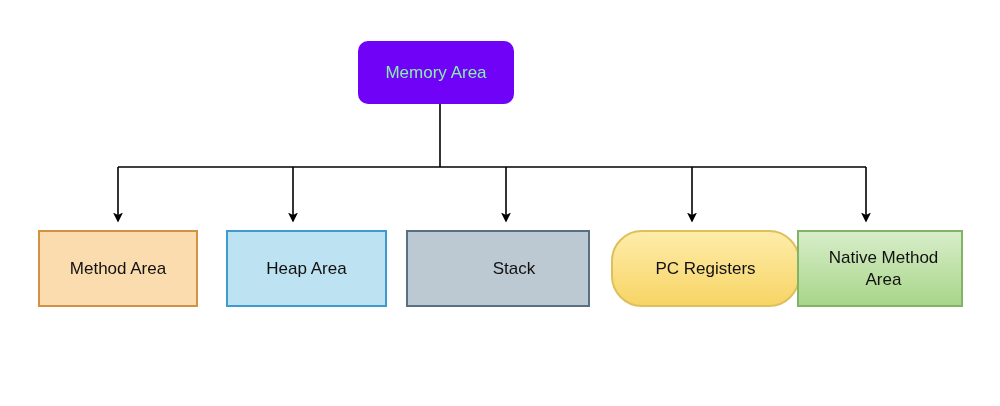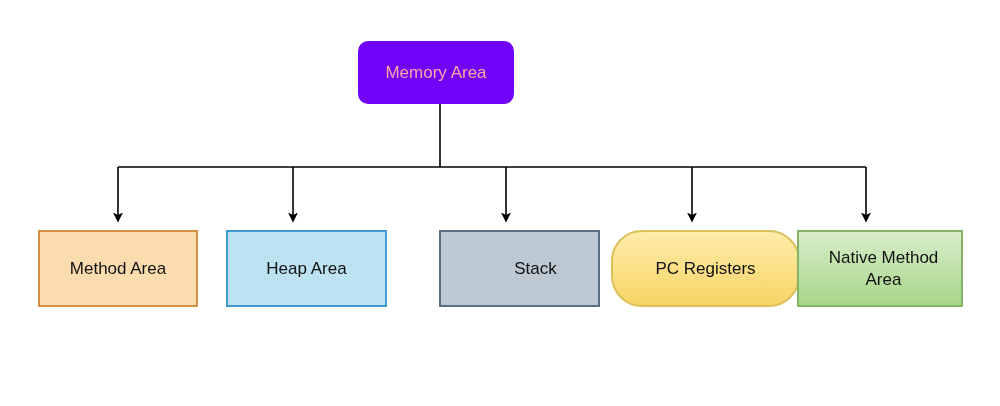--- a/index.html
+++ b/index.html
@@ -28,21 +28,21 @@
     color: #ffffff;
     border: none;
   }
   .child-node {
     top: 230px; height: 77px;
     border: 2px solid #888888;
     padding: 4px 8px;
   }
   .child-0 { left: 38px;  width: 160px; }
   .child-1 { left: 226px; width: 161px; }
-  .child-2 { left: 439px; width: 161px; padding-left: 40px; }
+  .child-2 { left: 406px; width: 184px; padding-left: 40px; }
   .child-3 { left: 611px; width: 189px; border-radius: 31px; }
   .child-4 { left: 797px; width: 166px; padding-left: 15px; }
   .edges {
     position: absolute;
     left: 0; top: 0; width: 1000px; height: 406px;
     pointer-events: none;
   }
 </style>
 </head>
 <body>
@@ -59,21 +59,21 @@
       <path d="M 440 104 L 440 167"></path>
       <path d="M 118 167 L 866 167"></path>
       <path d="M 118 167 L 118 221" marker-end="url(#arrow)"></path>
       <path d="M 293 167 L 293 221" marker-end="url(#arrow)"></path>
       <path d="M 506 167 L 506 221" marker-end="url(#arrow)"></path>
       <path d="M 692 167 L 692 221" marker-end="url(#arrow)"></path>
       <path d="M 866 167 L 866 221" marker-end="url(#arrow)"></path>
     </g>
   </svg>
 
-  <div class="node root-node" style="background: rgb(112, 2, 248); color: #fca5a5;">
+  <div class="node root-node" style="background: rgb(112, 2, 248); color: #86efac;">
     <span>Memory Area</span>
   </div>
 
   <div class="node child-node child-0" style="background: rgb(251, 220, 174); border-color: rgb(210, 145, 67);">
     <span>Method Area</span>
   </div>
 
   <div class="node child-node child-1" style="background: rgb(189, 227, 242); border-color: rgb(61, 155, 209); text-align: center;">
     <span>Heap Area</span>
   </div>

